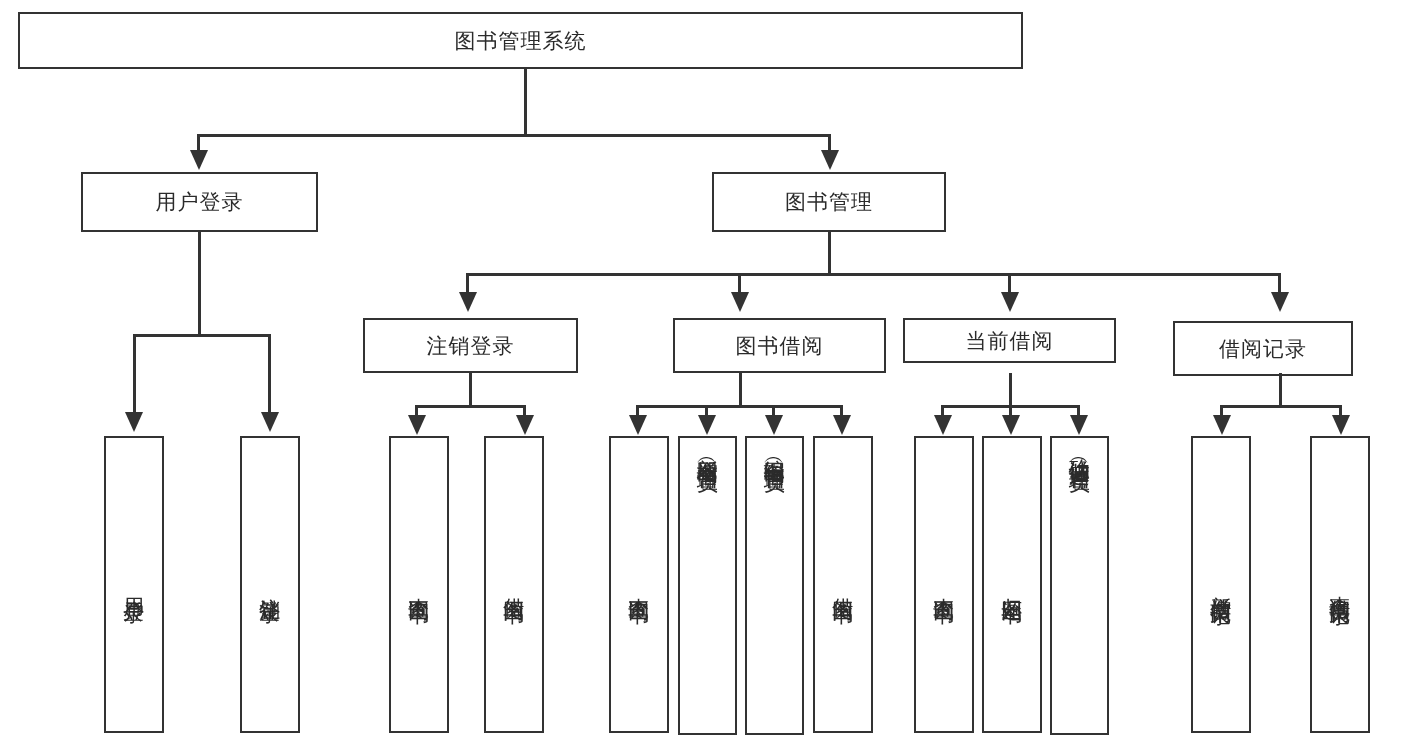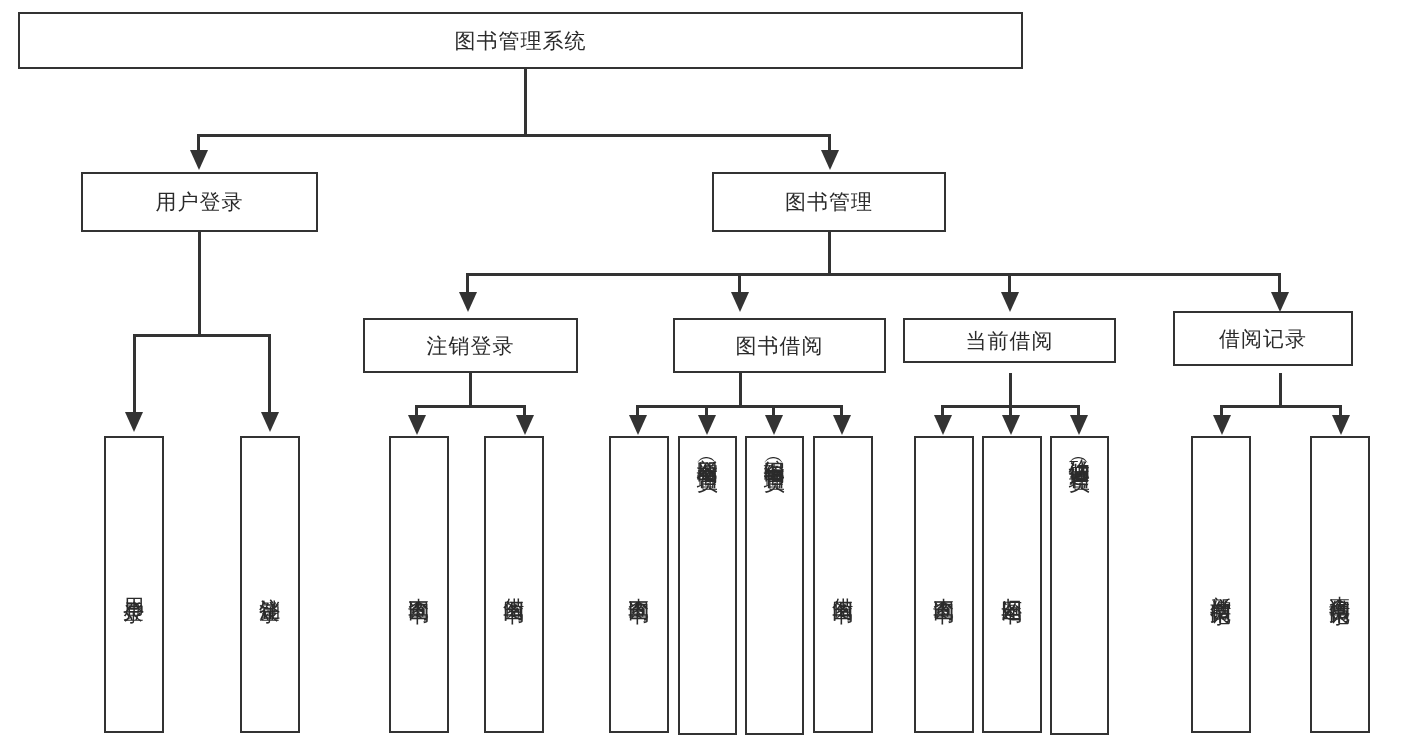--- a/index.html
+++ b/index.html
@@ -131,21 +131,21 @@
 
   <div class="box h" style="left:363px; top:318px; width:215px; height:55px;">
     <span>注销登录</span>
   </div>
   <div class="box h" style="left:633px; top:318px; width:213px; height:55px;margin-left:40px;">
     <span>图书借阅</span>
   </div>
   <div class="box h" style="left:903px; top:318px; width:213px; height:45px;">
     <span>当前借阅</span>
   </div>
-  <div class="box h" style="left:1173px; top:311px; width:180px; height:55px;">
+  <div class="box h" style="left:1173px; top:321px; width:180px; height:55px;">
     <span>借阅记录</span>
   </div>
 
   <div class="vline" style="left:469px; top:373px; height:34px;"></div>
   <div class="hline" style="left:415px; top:405px; width:111px;"></div>
   <div class="vline" style="left:415px; top:405px; height:14px;"></div>
   <div class="arrow" style="left:408px; top:415px;"></div>
   <div class="vline" style="left:523px; top:405px; height:14px;"></div>
   <div class="arrow" style="left:516px; top:415px;"></div>
 

